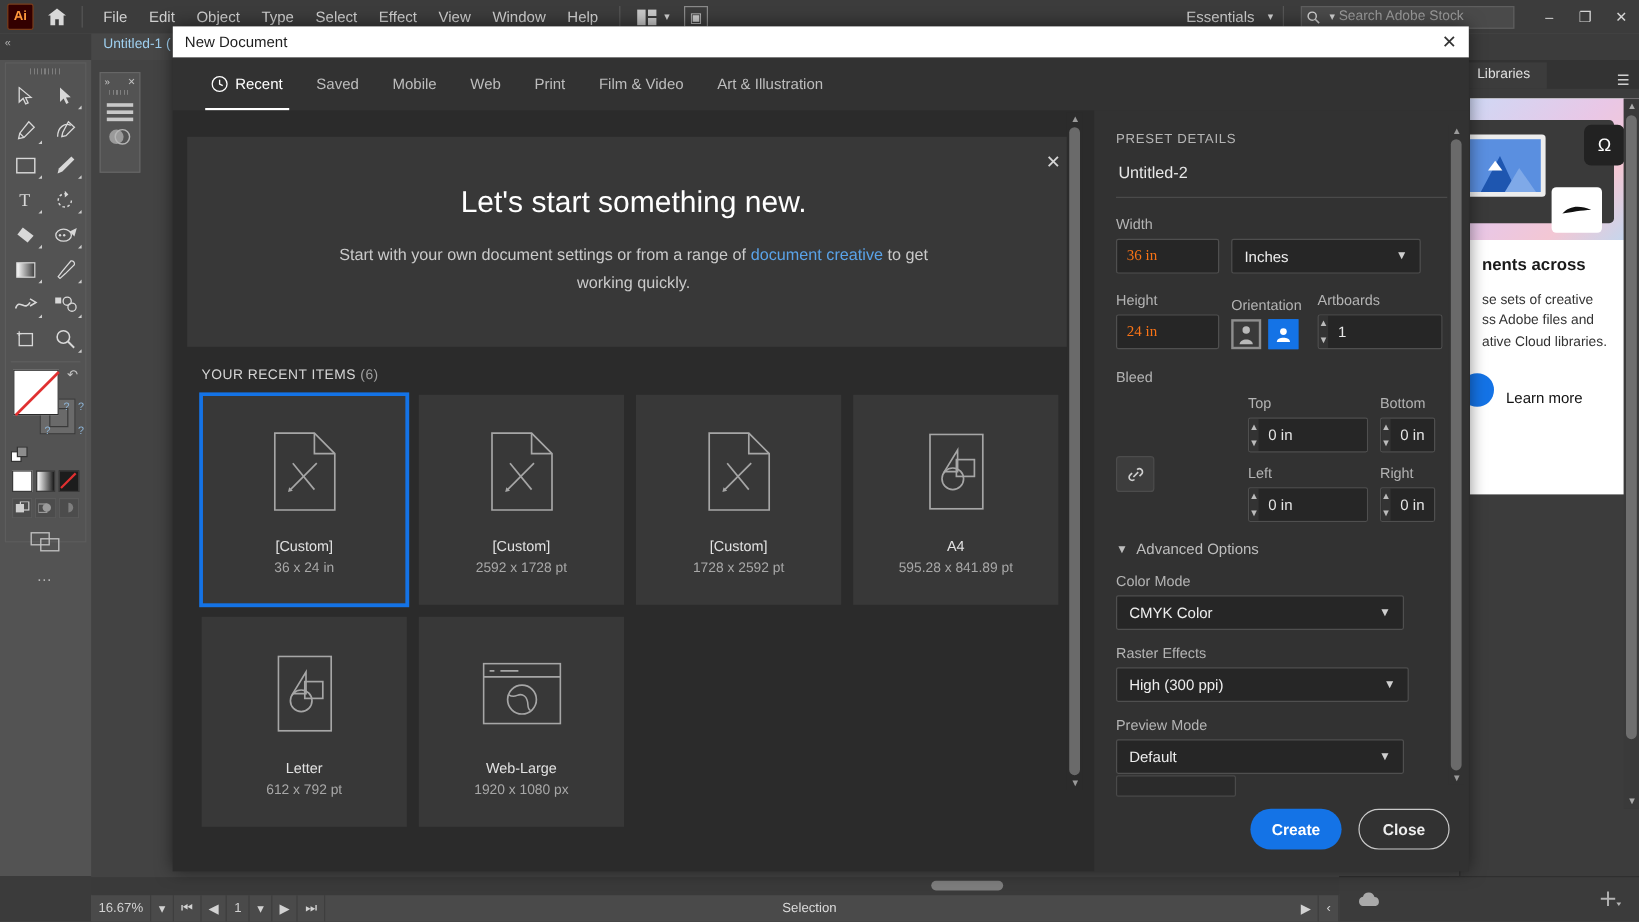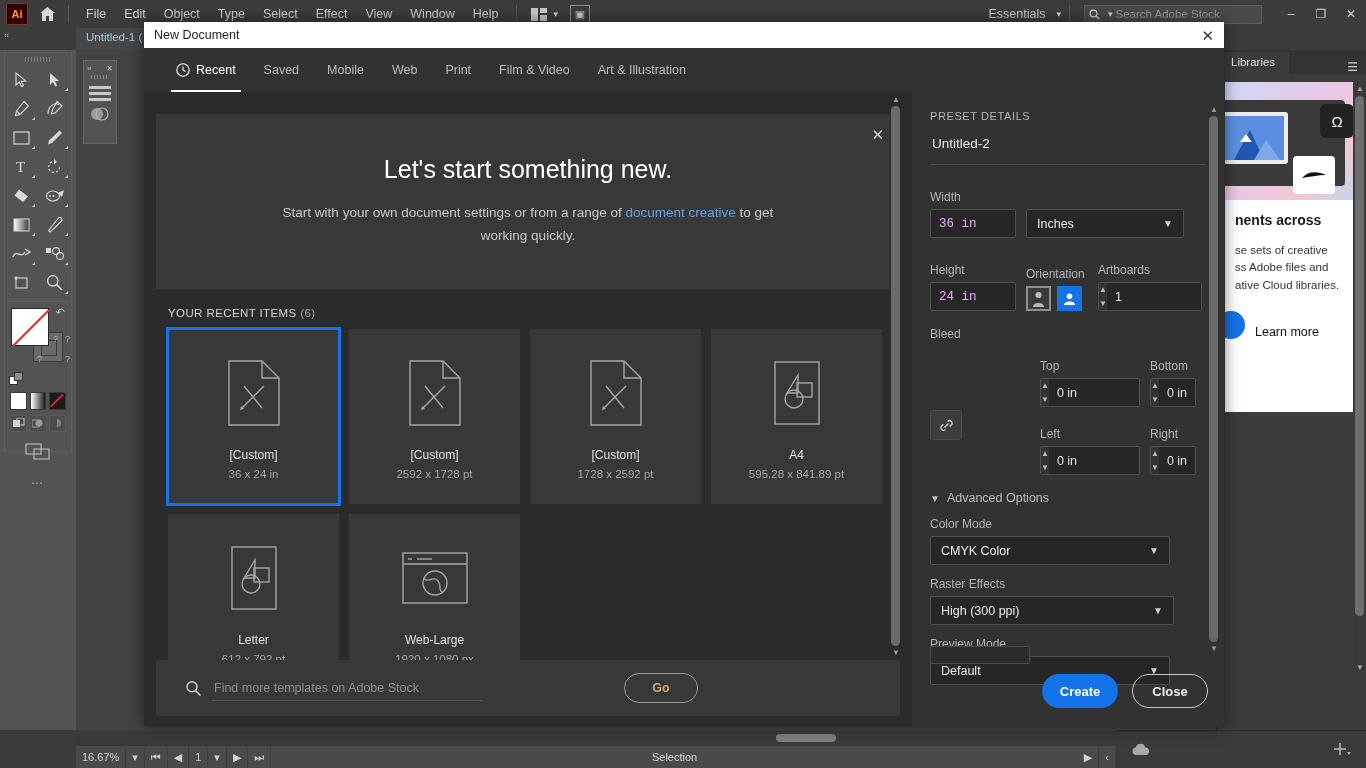--- a/index.html
+++ b/index.html
@@ -220,29 +220,29 @@
     font-family:"Liberation Sans",sans-serif;
   }
 
   
   .pd-head{ margin:18px 0 0 18px;font-size:11px;color:#b6b6b6;letter-spacing:.6px; }
   .pd-name{
     margin:10px 14px 0 14px;background:transparent;border:none;color:#e8e8e8;font-size:13.5px;
     font-family:"Liberation Sans",sans-serif;padding:4px 6px;outline:none;width:258px;
   }
   .pd-rule{ margin:9px 18px 0 18px;height:1px;background:#4a4a4a; }
-  .pd-label{ font-size:12px;color:#b4b4b4;margin:12px 0 5px 0; }
+  .pd-label{ font-size:12px;color:#b4b4b4;margin:2px 0 5px 0; }
   .row{ display:flex;gap:10px;margin:13px 18px 0 18px;align-items:flex-end; }
   .fld{
     background:#262626;border:1px solid #4f4f4f;border-radius:2px;height:29px;
     display:flex;align-items:center;padding:0 8px;color:#e6e6e6;font-size:12.5px;
   }
   .fld input{
-    background:transparent;border:none;outline:none;color:#f0abfc;font-size:12.5px;
-    font-family:Liberation Mono, monospace;width:100%;
+    background:transparent;border:none;outline:none;color:#f97316;font-size:12.5px;
+    font-family:Liberation Serif, serif;width:100%;
   }
   .sel{
     background:#262626;border:1px solid #4f4f4f;border-radius:2px;height:29px;
     display:flex;align-items:center;justify-content:space-between;padding:0 10px;
     color:#ededed;font-size:12.5px;
   }
   .sel .cv{ font-size:10px;color:#cfcfcf; }
   .orient{ display:flex;gap:6px; }
   .ob{ width:25px;height:25px;border:2px solid #8e8e8e;display:flex;align-items:center;justify-content:center;
      background:#3a3a3a; }
@@ -738,30 +738,20 @@
             <div class="cdim">1920 x 1080 px</div>
           </div>
         </div>
 
         <div class="left-scroll">
           <span class="ar" style="top:1px">▲</span>
           <div class="tr"></div>
           <span class="ar" style="bottom:1px">▼</span>
         </div>
 
-        <div class="stockbar">
-          <span class="stock-ico">
-            <svg width="17" height="17" viewBox="0 0 17 17">
-                <circle cx="7" cy="6.8" r="5" fill="none" stroke="#cfcfcf" stroke-width="1.5"></circle>
-                <line x1="10.6" y1="10.6" x2="15.5" y2="15.5" stroke="#cfcfcf" stroke-width="1.6"></line>
-              </svg>
-          </span>
-          <input class="stock-input" type="text" placeholder="Find more templates on Adobe Stock" style="">
-          <button class="go-btn">Go</button>
-        </div>
       </div>
 
       <div class="dlg-right">
         <div class="pd-head">PRESET DETAILS</div>
         <input class="pd-name" type="text" value="Untitled-2" style="">
         <div class="pd-rule"></div>
 
         <div class="row">
           <div style="width:86px">
             <div class="pd-label">Width</div>

